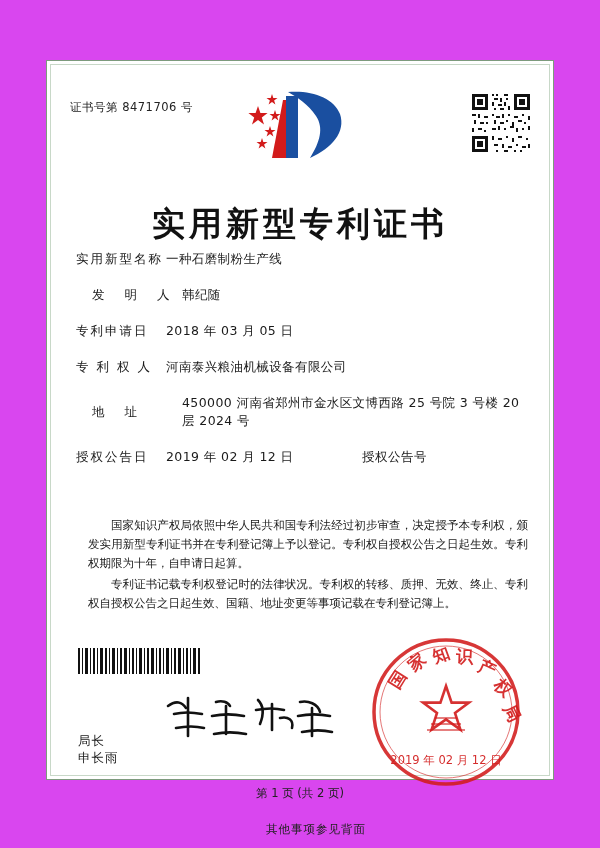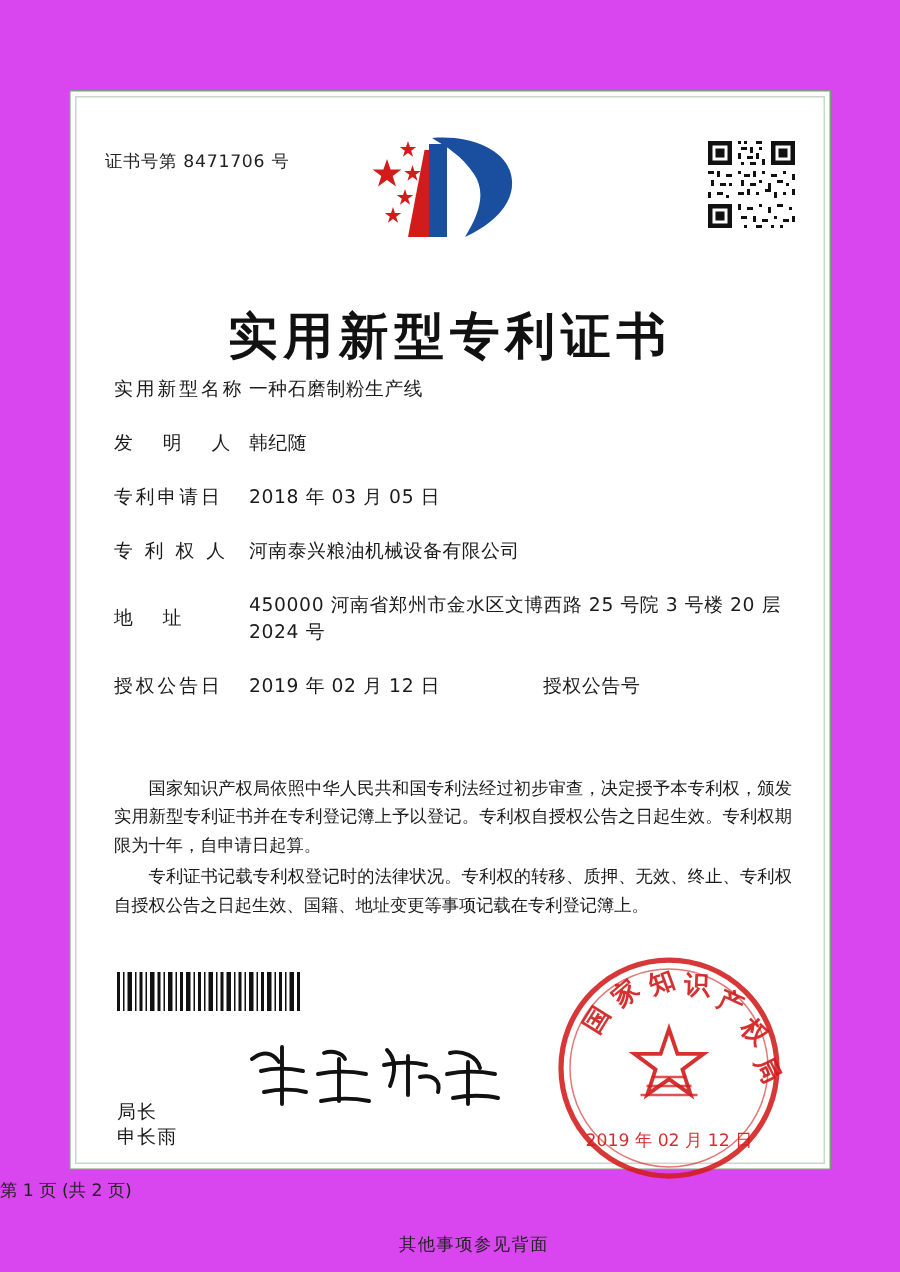--- a/index.html
+++ b/index.html
@@ -96,20 +96,21 @@
     color: #1a1a1a;
   }
   .field-label {
     width: 90px;
     flex: 0 0 90px;
     letter-spacing: 2px;
     white-space: nowrap;
   }
   .field-label.wide {
     letter-spacing: 8px;
+    margin-left: 16px;
   }
   .field-value {
     flex: 1 1 auto;
     letter-spacing: 0.4px;
   }
   .field-row.dual .field-value {
     flex: 0 0 196px;
   }
   .field-row.dual .field-label2 {
     width: 86px;
@@ -126,21 +127,21 @@
     position: absolute;
     left: 76px;
     top: 516px;
     width: 452px;
     font-size: 11.5px;
     line-height: 19px;
     color: #1a1a1a;
     text-align: justify;
   }
   .paras p {
-    margin: 0 0 2px 0;
+    margin: 0 0 2px 12px;
     text-indent: 23px;
   }
 
   
   .barcode {
     position: absolute;
     left: 78px;
     top: 648px;
     width: 124px;
     height: 26px;
@@ -172,20 +173,21 @@
     width: 152px;
     height: 152px;
   }
 
   
   .page-num {
     position: absolute;
     left: 0;
     top: 786px;
     width: 600px;
+    text-align: center;
     font-size: 11.5px;
     color: #222;
   }
   .back-note {
     position: absolute;
     left: 0;
     top: 822px;
     width: 600px;
     text-align: center;
     font-size: 11.5px;

